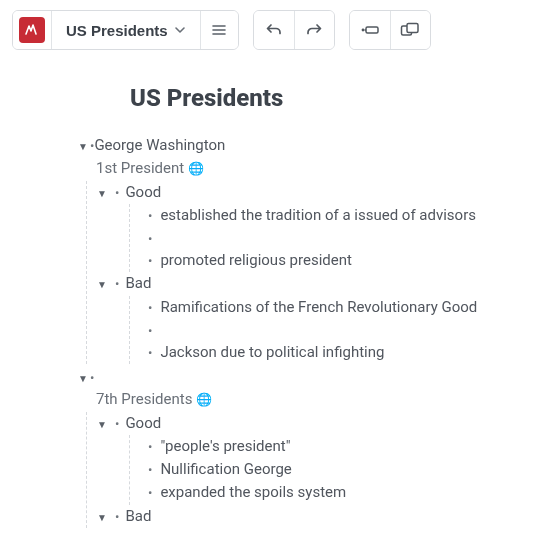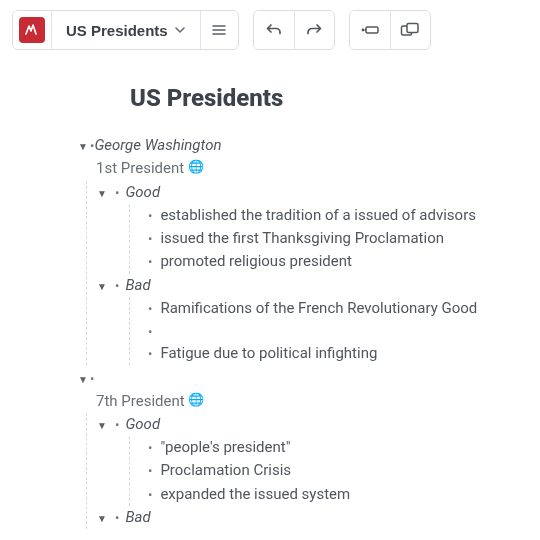--- a/index.html
+++ b/index.html
@@ -86,26 +86,26 @@
     font-size: 10px;
     cursor: pointer;
     user-select: none;
     margin-top: 5px;
   }
   .bullet {
     color: #70767d;
     font-size: 13px;
     margin-top: 2px;
   }
-  .node-text { flex: 1; font-style: italic; }
+  .node-text { flex: 1; }
   .subtitle {
     margin-left: 72px;
     color: #6a7078;
     display: flex;
-    align-items: flex-start;
+    align-items: center;
     gap: 4px;
   }
   .globe {
     font-size: 13px;
   }
   .children {
     margin-left: 62px;
     border-left: 1px dashed #d6d9dd;
     padding-left: 0;
   }
@@ -214,21 +214,20 @@
             <span class="bullet">•</span>
             <span class="node-text">Good</span>
           </div>
           <div class="leaf-list">
             <div class="leaf">
                 <span class="bullet">•</span>
                 <span>established the tradition of a issued of advisors</span>
               </div>
             <div class="leaf">
                 <span class="bullet">•</span>
-                <span>issued the first Thanksgiving Proclamation</span>
               </div>
             <div class="leaf">
                 <span class="bullet">•</span>
                 <span>promoted religious president</span>
               </div>
           </div>
         </div>
 
         <div class="node">
           <div class="node-row">
@@ -239,57 +238,57 @@
           <div class="leaf-list">
             <div class="leaf">
                 <span class="bullet">•</span>
                 <span>Ramifications of the French Revolutionary Good</span>
               </div>
             <div class="leaf">
                 <span class="bullet">•</span>
               </div>
             <div class="leaf">
                 <span class="bullet">•</span>
-                <span>Fatigue due to political infighting</span>
+                <span>Jackson due to political infighting</span>
               </div>
           </div>
         </div>
       </div>
     </div>
 
     <div class="node root" style="margin-top:2px;">
       <div style="display:flex; align-items:flex-start;">
         <span style="width:54px"></span>
         <span class="arrow">▼</span>
         <span class="bullet">•</span>
       </div>
       <div class="subtitle">
-        <span>7th President</span>
+        <span>7th Presidents</span>
         <span class="globe">🌐</span>
       </div>
       <div class="children">
 
         <div class="node">
           <div class="node-row">
             <span class="arrow">▼</span>
             <span class="bullet">•</span>
             <span class="node-text">Good</span>
           </div>
           <div class="leaf-list">
             <div class="leaf">
                 <span class="bullet">•</span>
                 <span>"people's president"</span>
               </div>
             <div class="leaf">
                 <span class="bullet">•</span>
-                <span>Proclamation Crisis</span>
-              </div>
-            <div class="leaf">
-                <span class="bullet">•</span>
-                <span>expanded the issued system</span>
+                <span>Nullification George</span>
+              </div>
+            <div class="leaf">
+                <span class="bullet">•</span>
+                <span>expanded the spoils system</span>
               </div>
           </div>
         </div>
 
         <div class="node">
           <div class="node-row">
             <span class="arrow">▼</span>
             <span class="bullet">•</span>
             <span class="node-text">Bad</span>
           </div>

